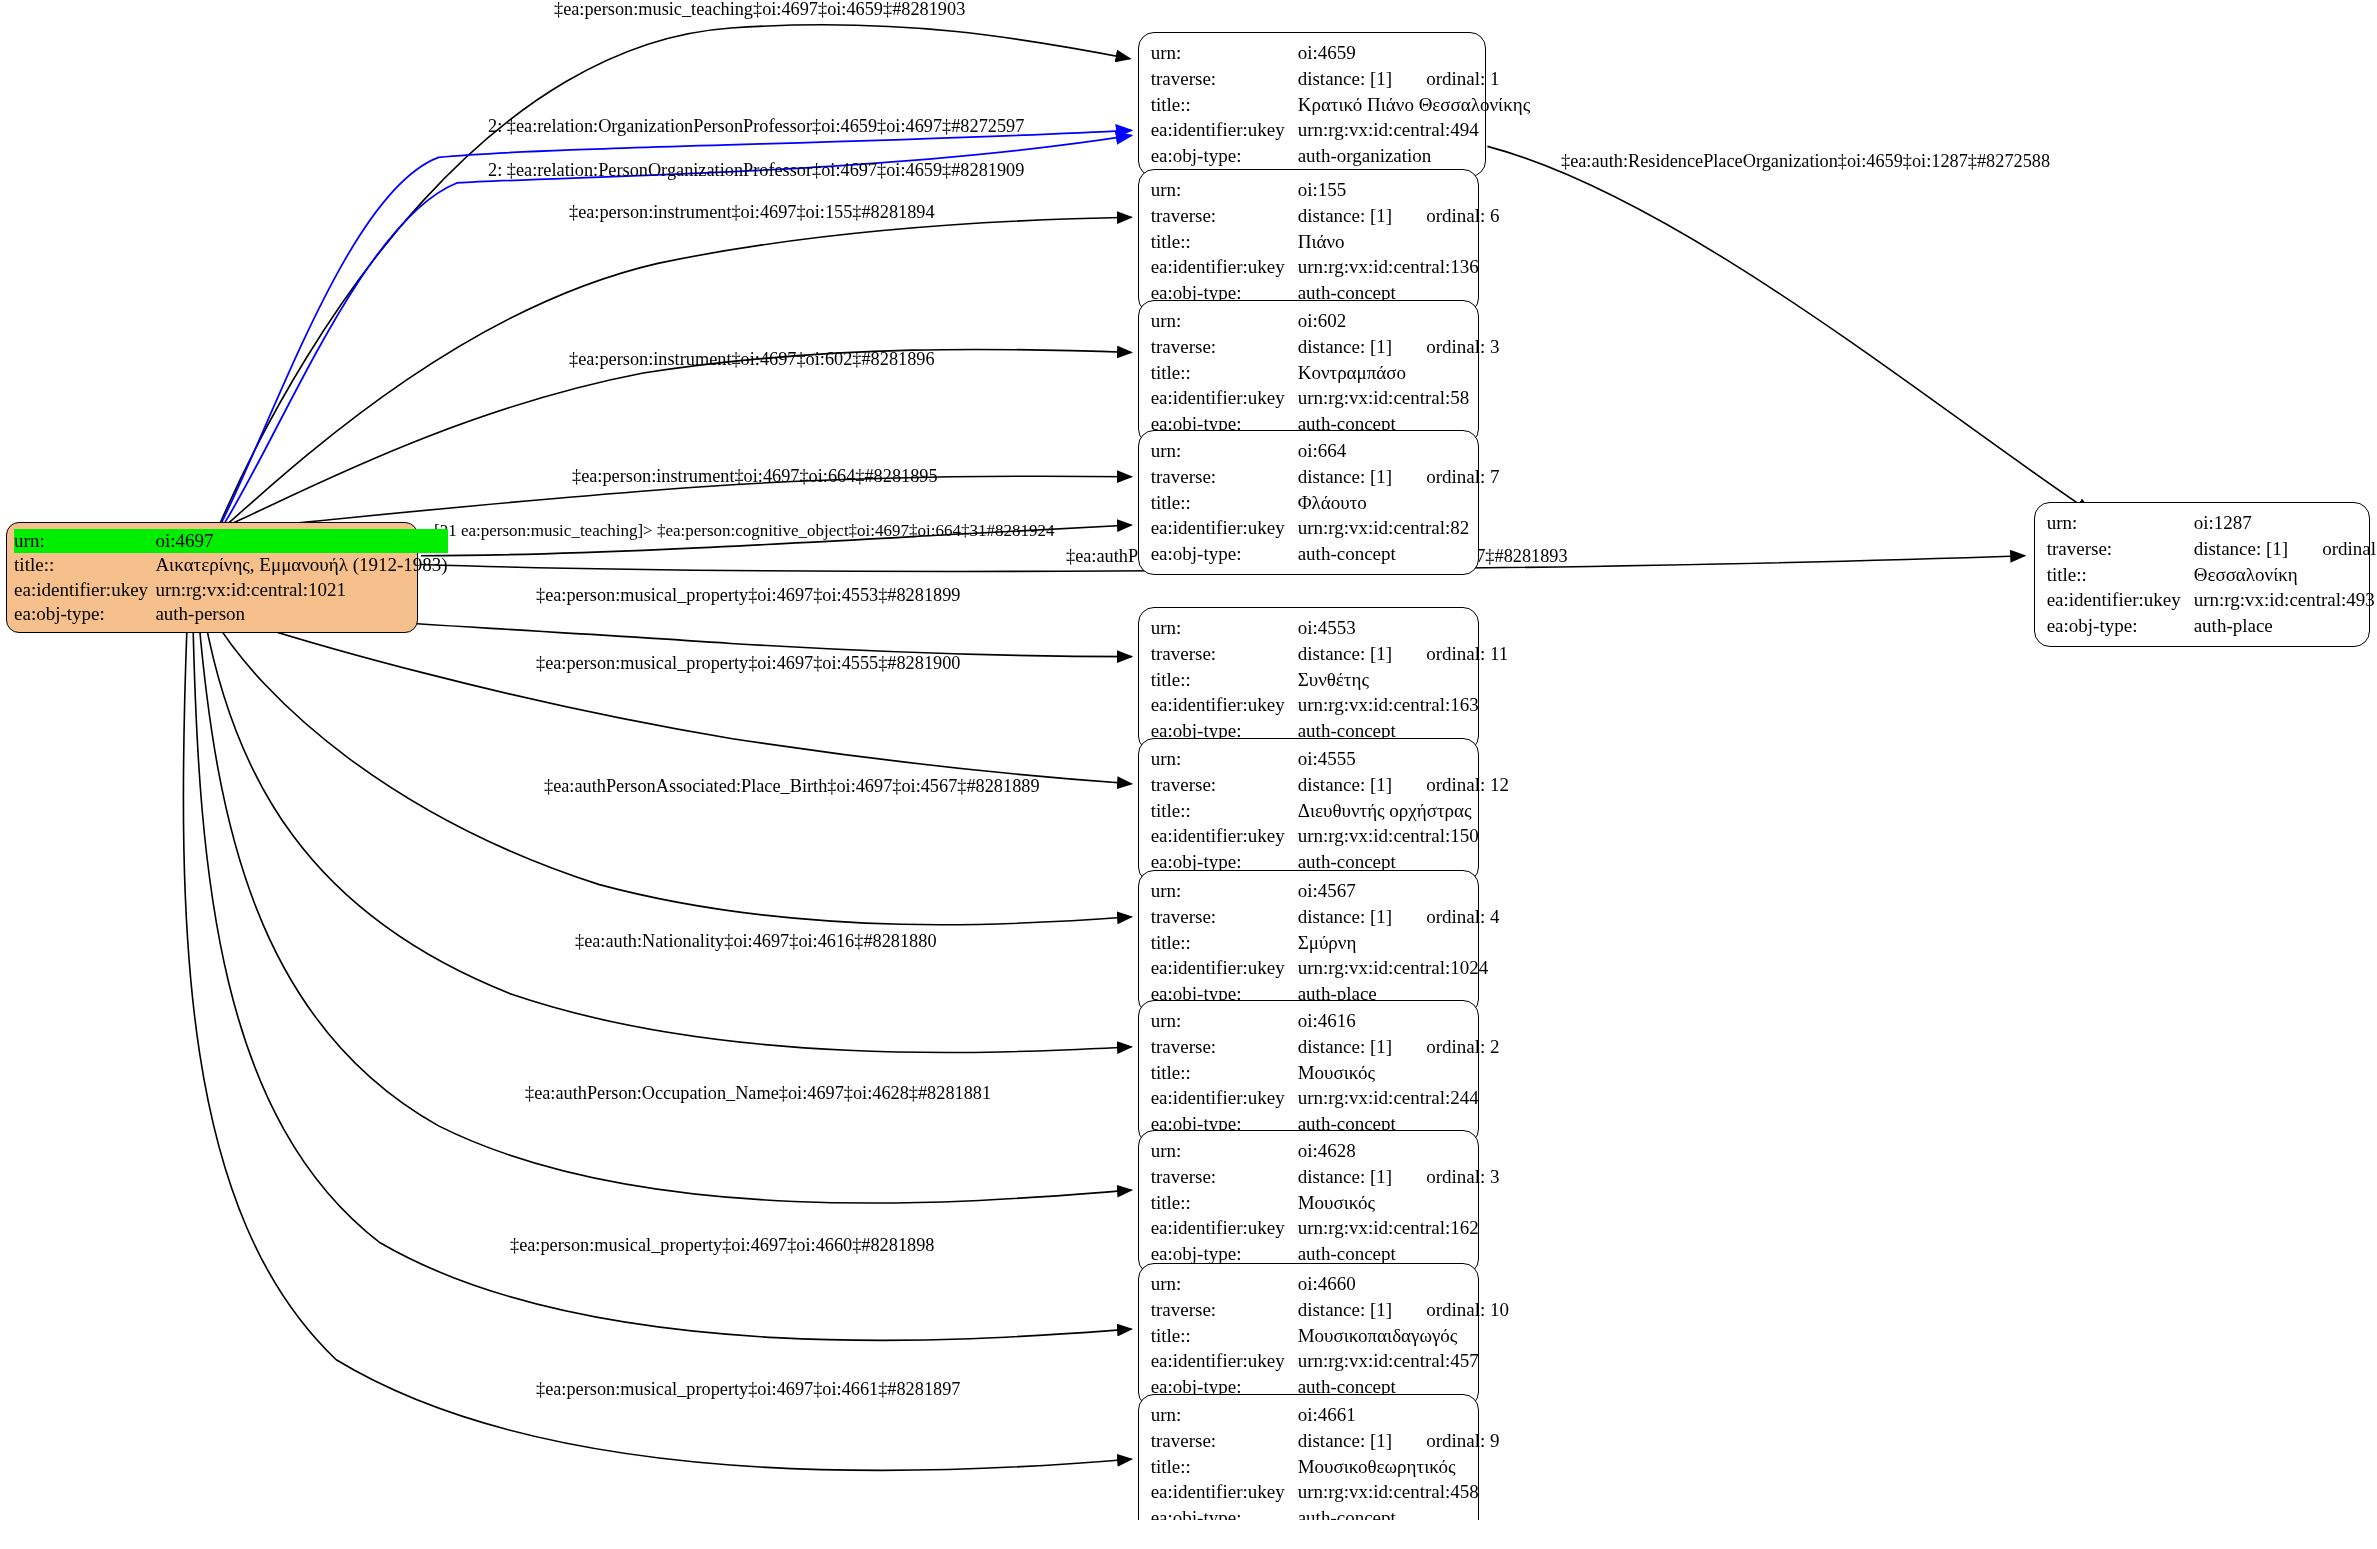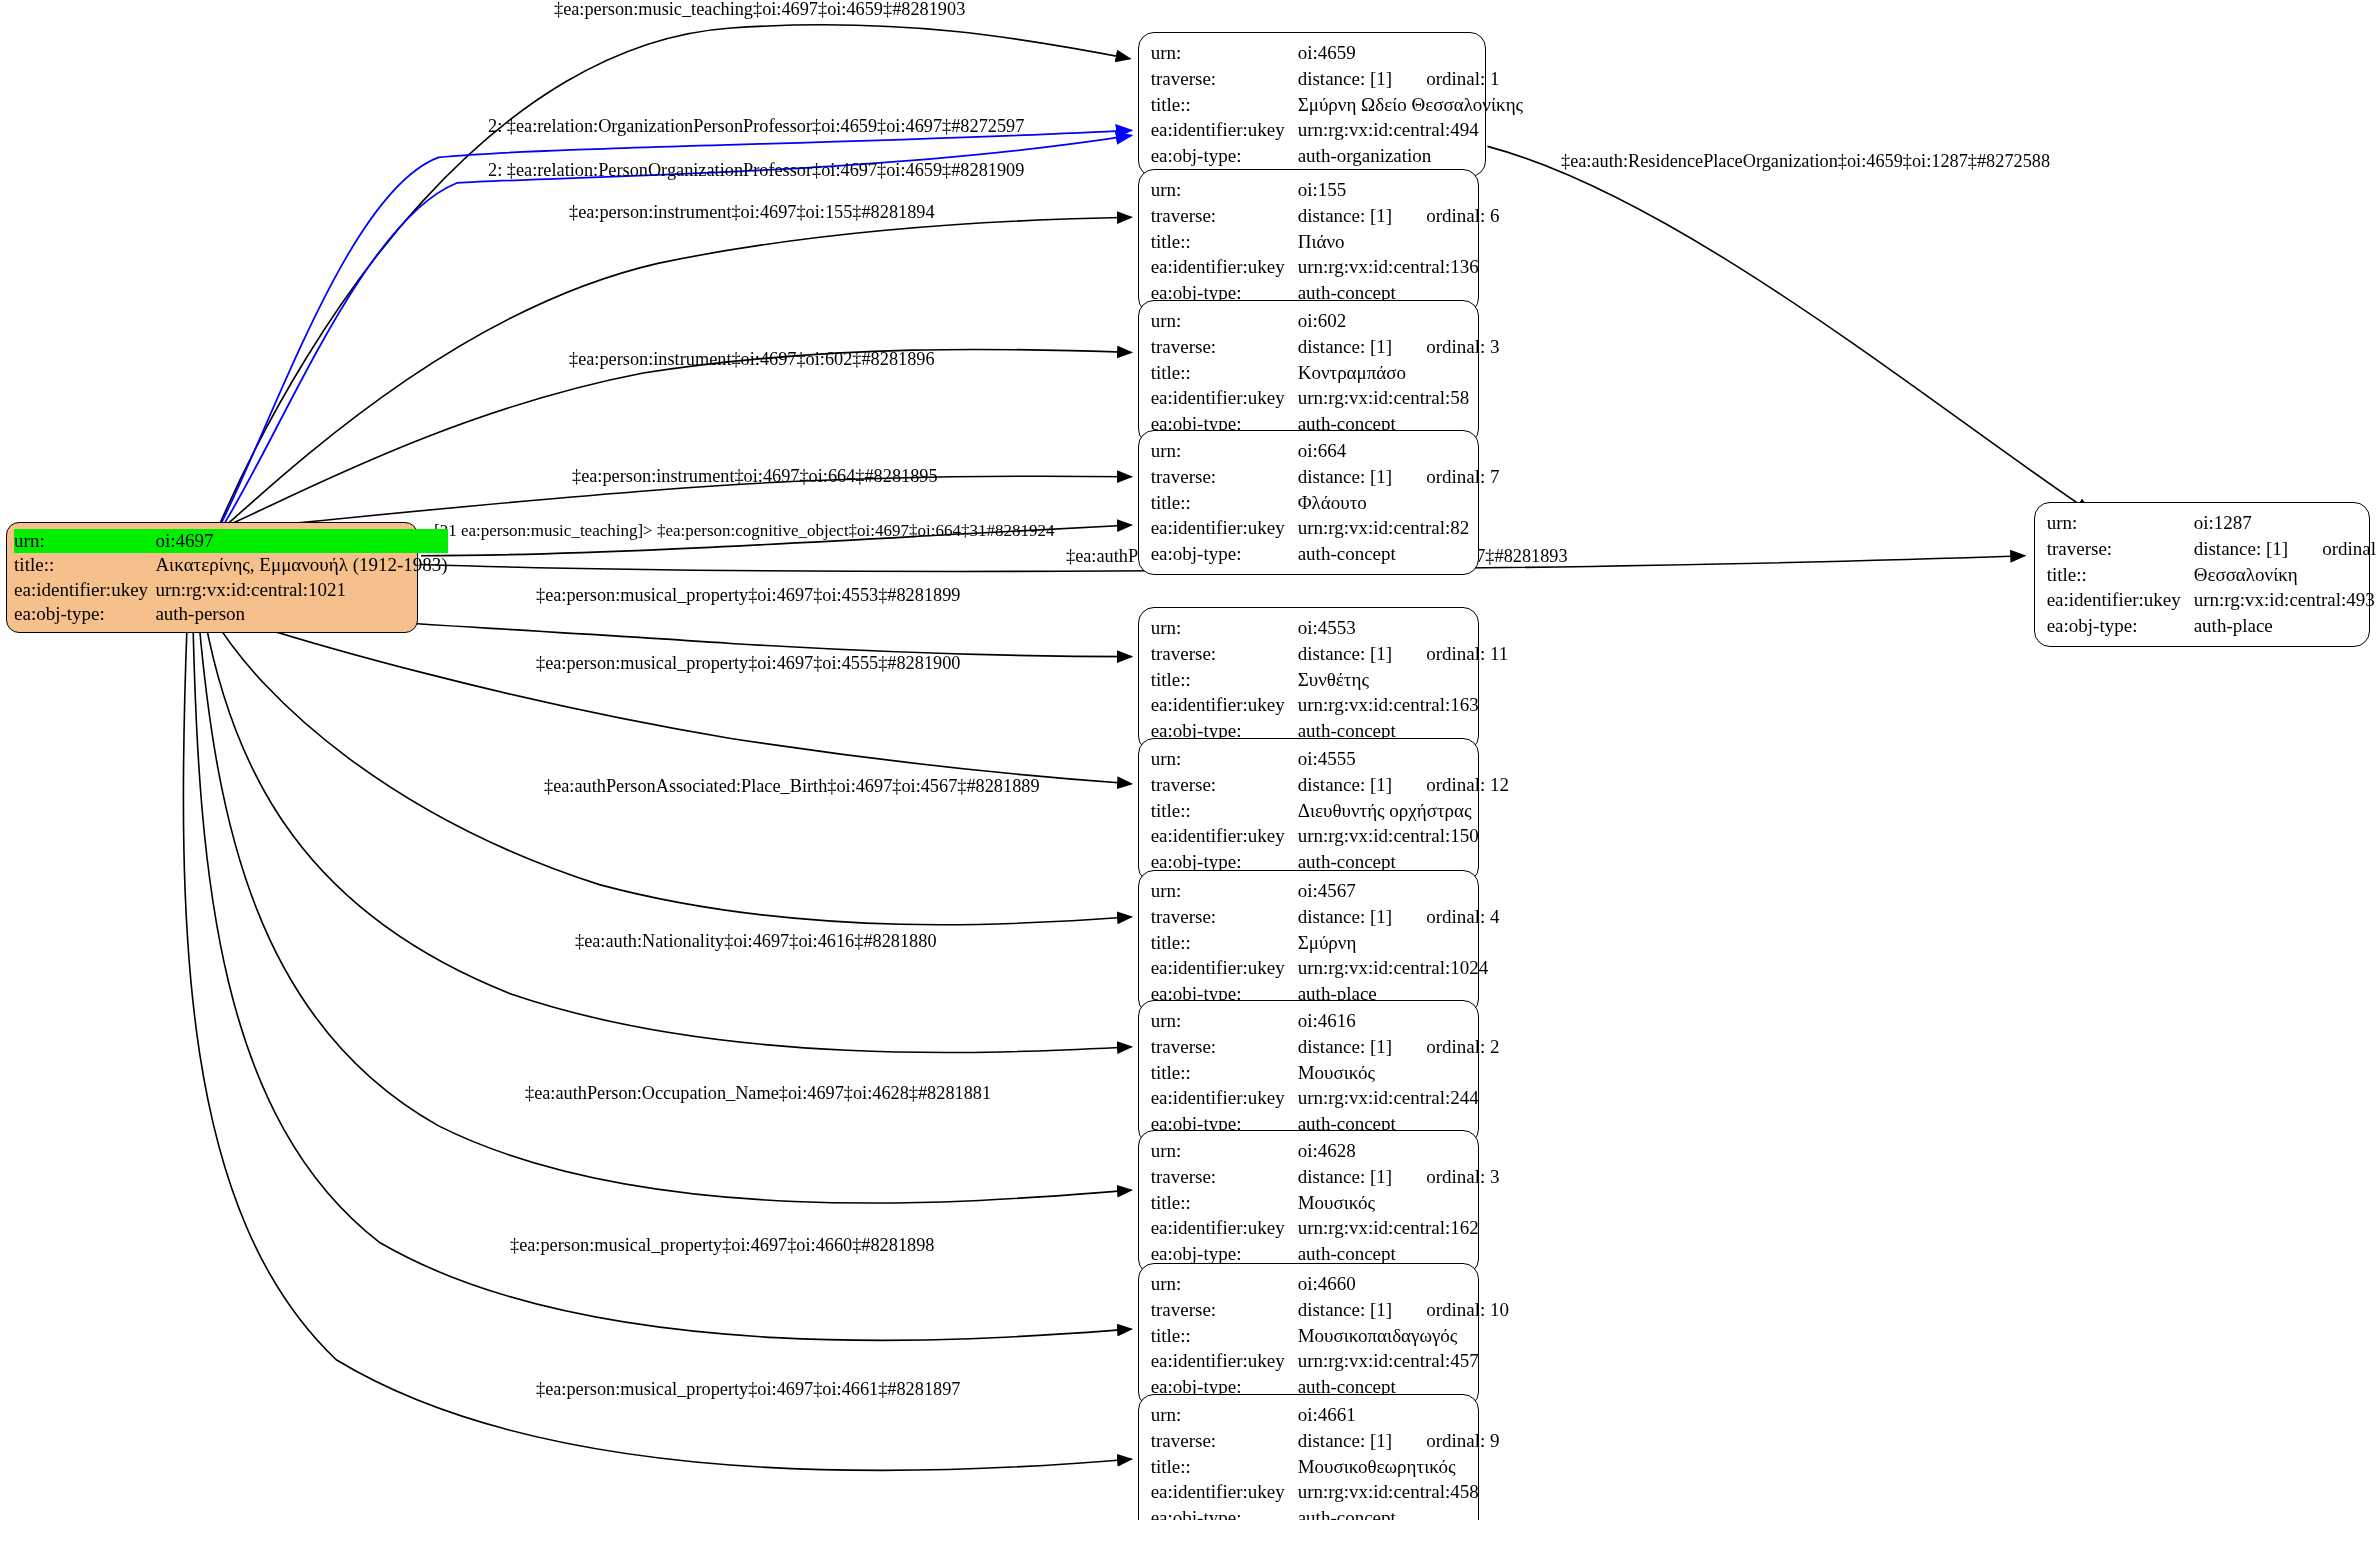--- a/index.html
+++ b/index.html
@@ -193,21 +193,21 @@
           <tr>
         <td class="k">urn:</td>
         <td class="v">oi:4659</td>
       </tr>
       <tr>
         <td class="k">traverse:</td>
         <td class="v"><span class="sub"><span class="d">distance: [1]</span><span>ordinal: 1</span></span></td>
       </tr>
       <tr>
         <td class="k">title::</td>
-        <td class="v">Σμύρνη Ωδείο Θεσσαλονίκης</td>
+        <td class="v">Κρατικό Πιάνο Θεσσαλονίκης</td>
       </tr>
       <tr>
         <td class="k">ea:identifier:ukey</td>
         <td class="v">urn:rg:vx:id:central:494</td>
       </tr>
       <tr>
         <td class="k">ea:obj-type:</td>
         <td class="v">auth-organization</td>
       </tr>
     </tbody>

